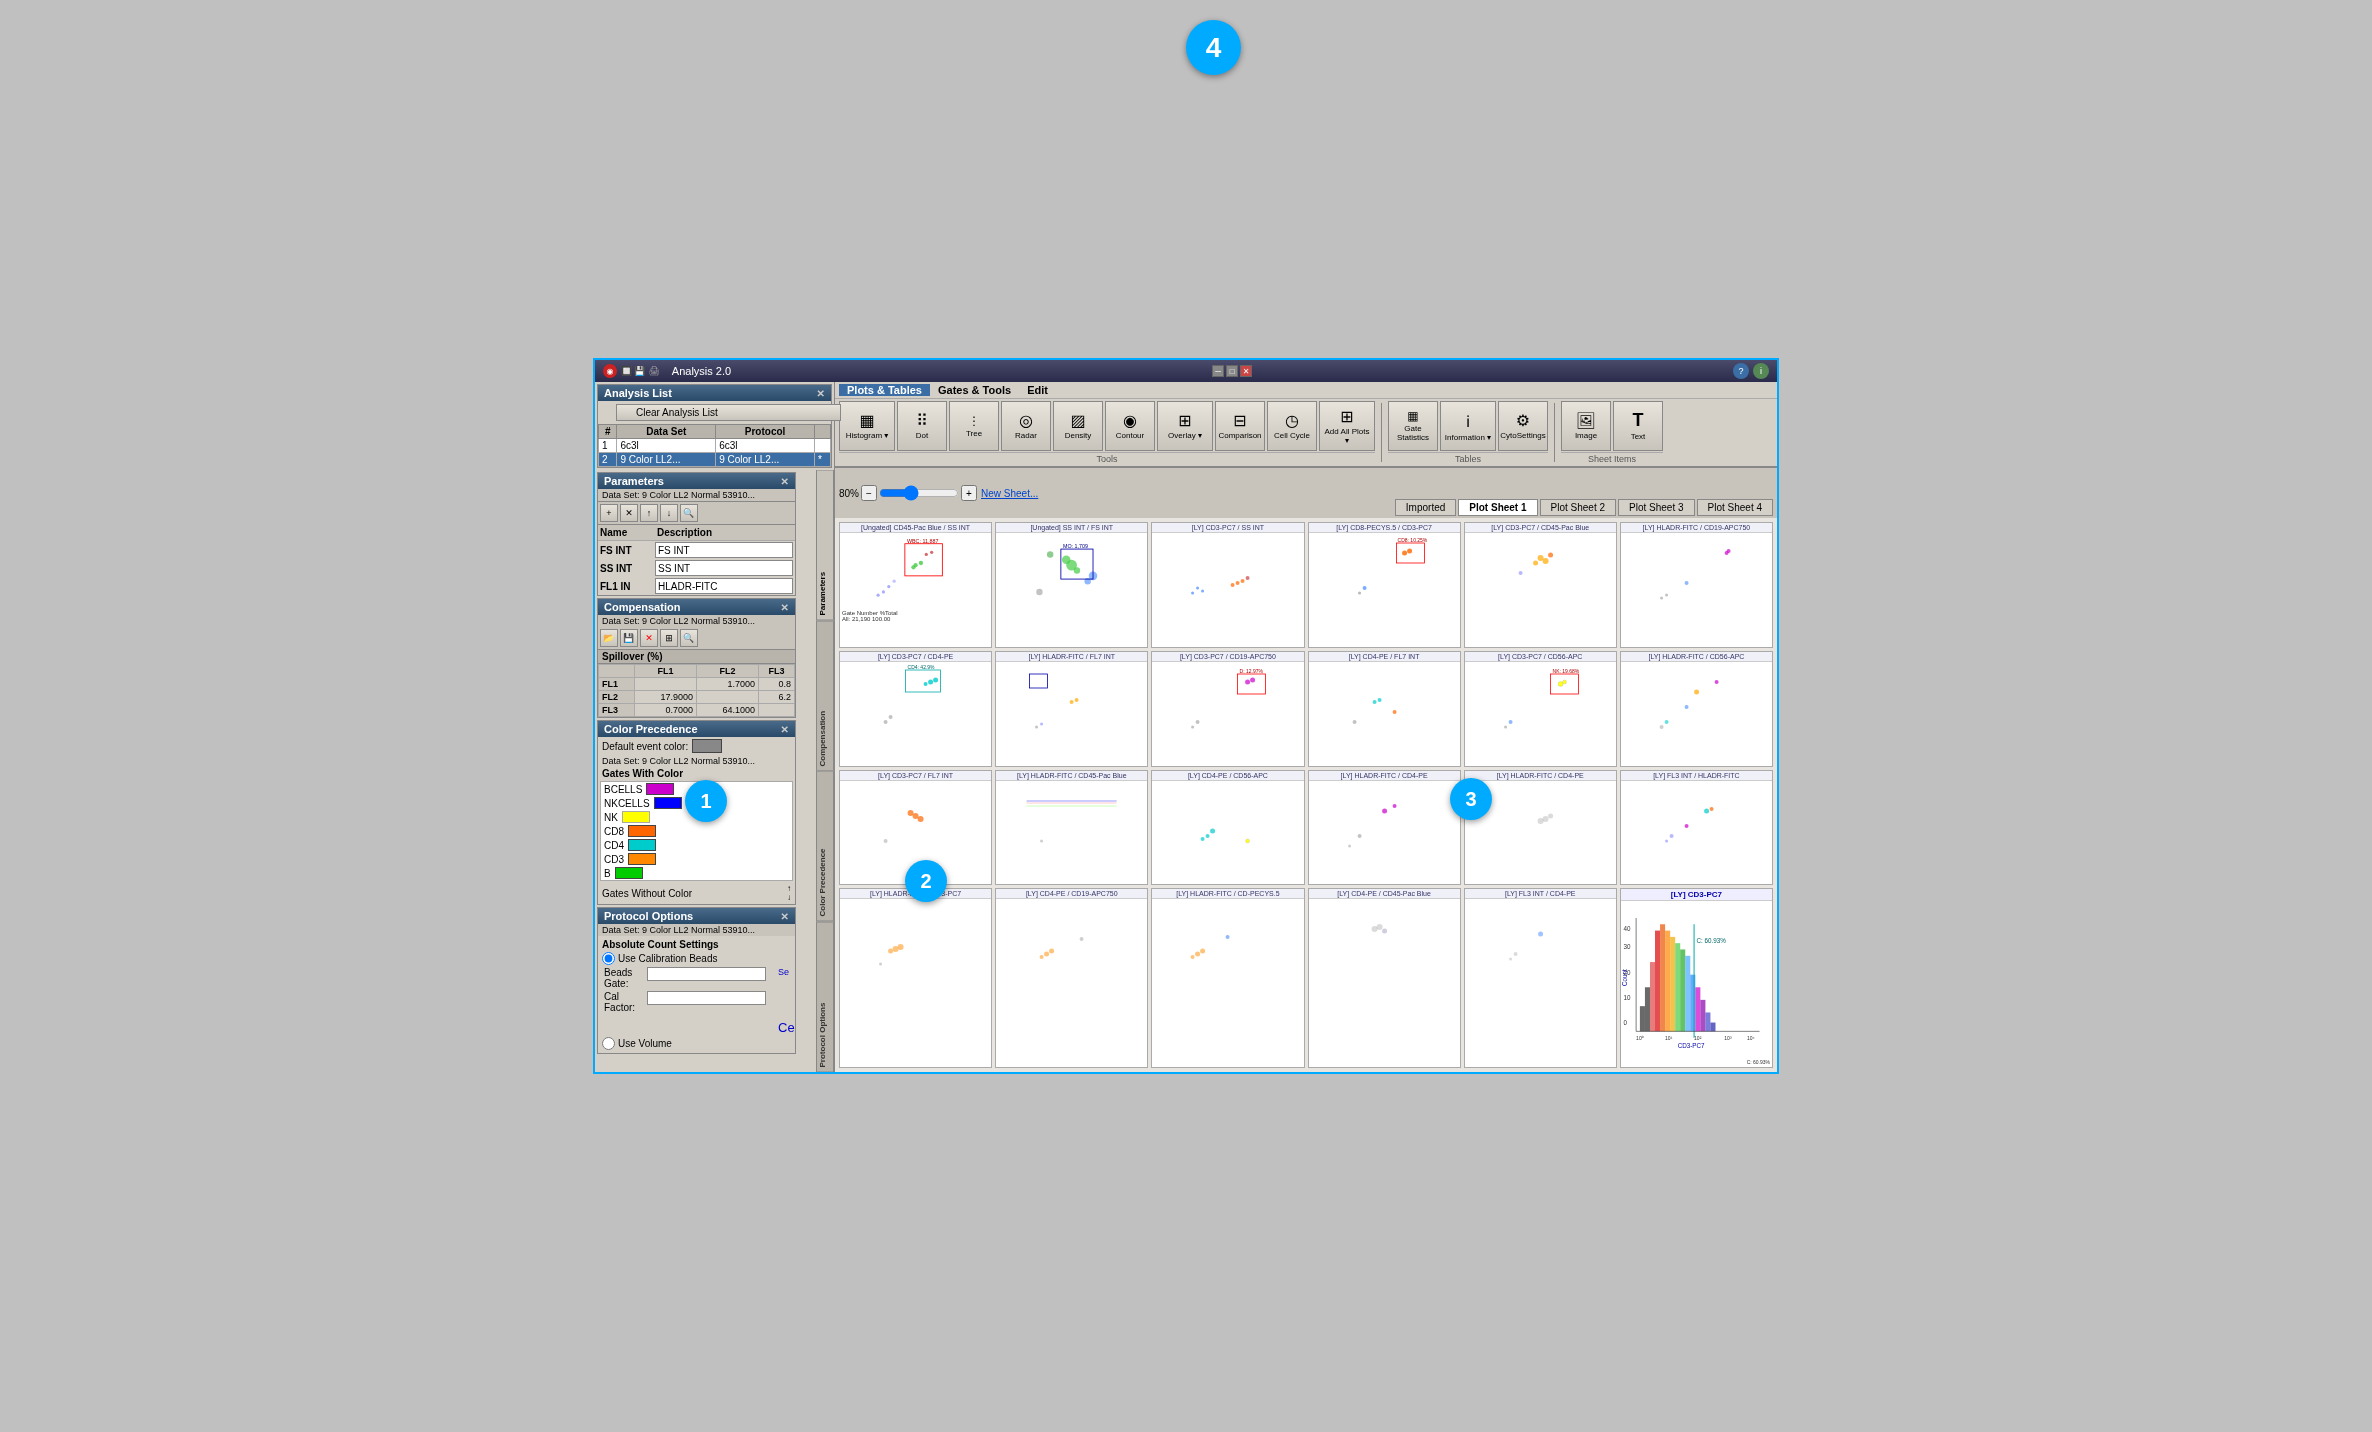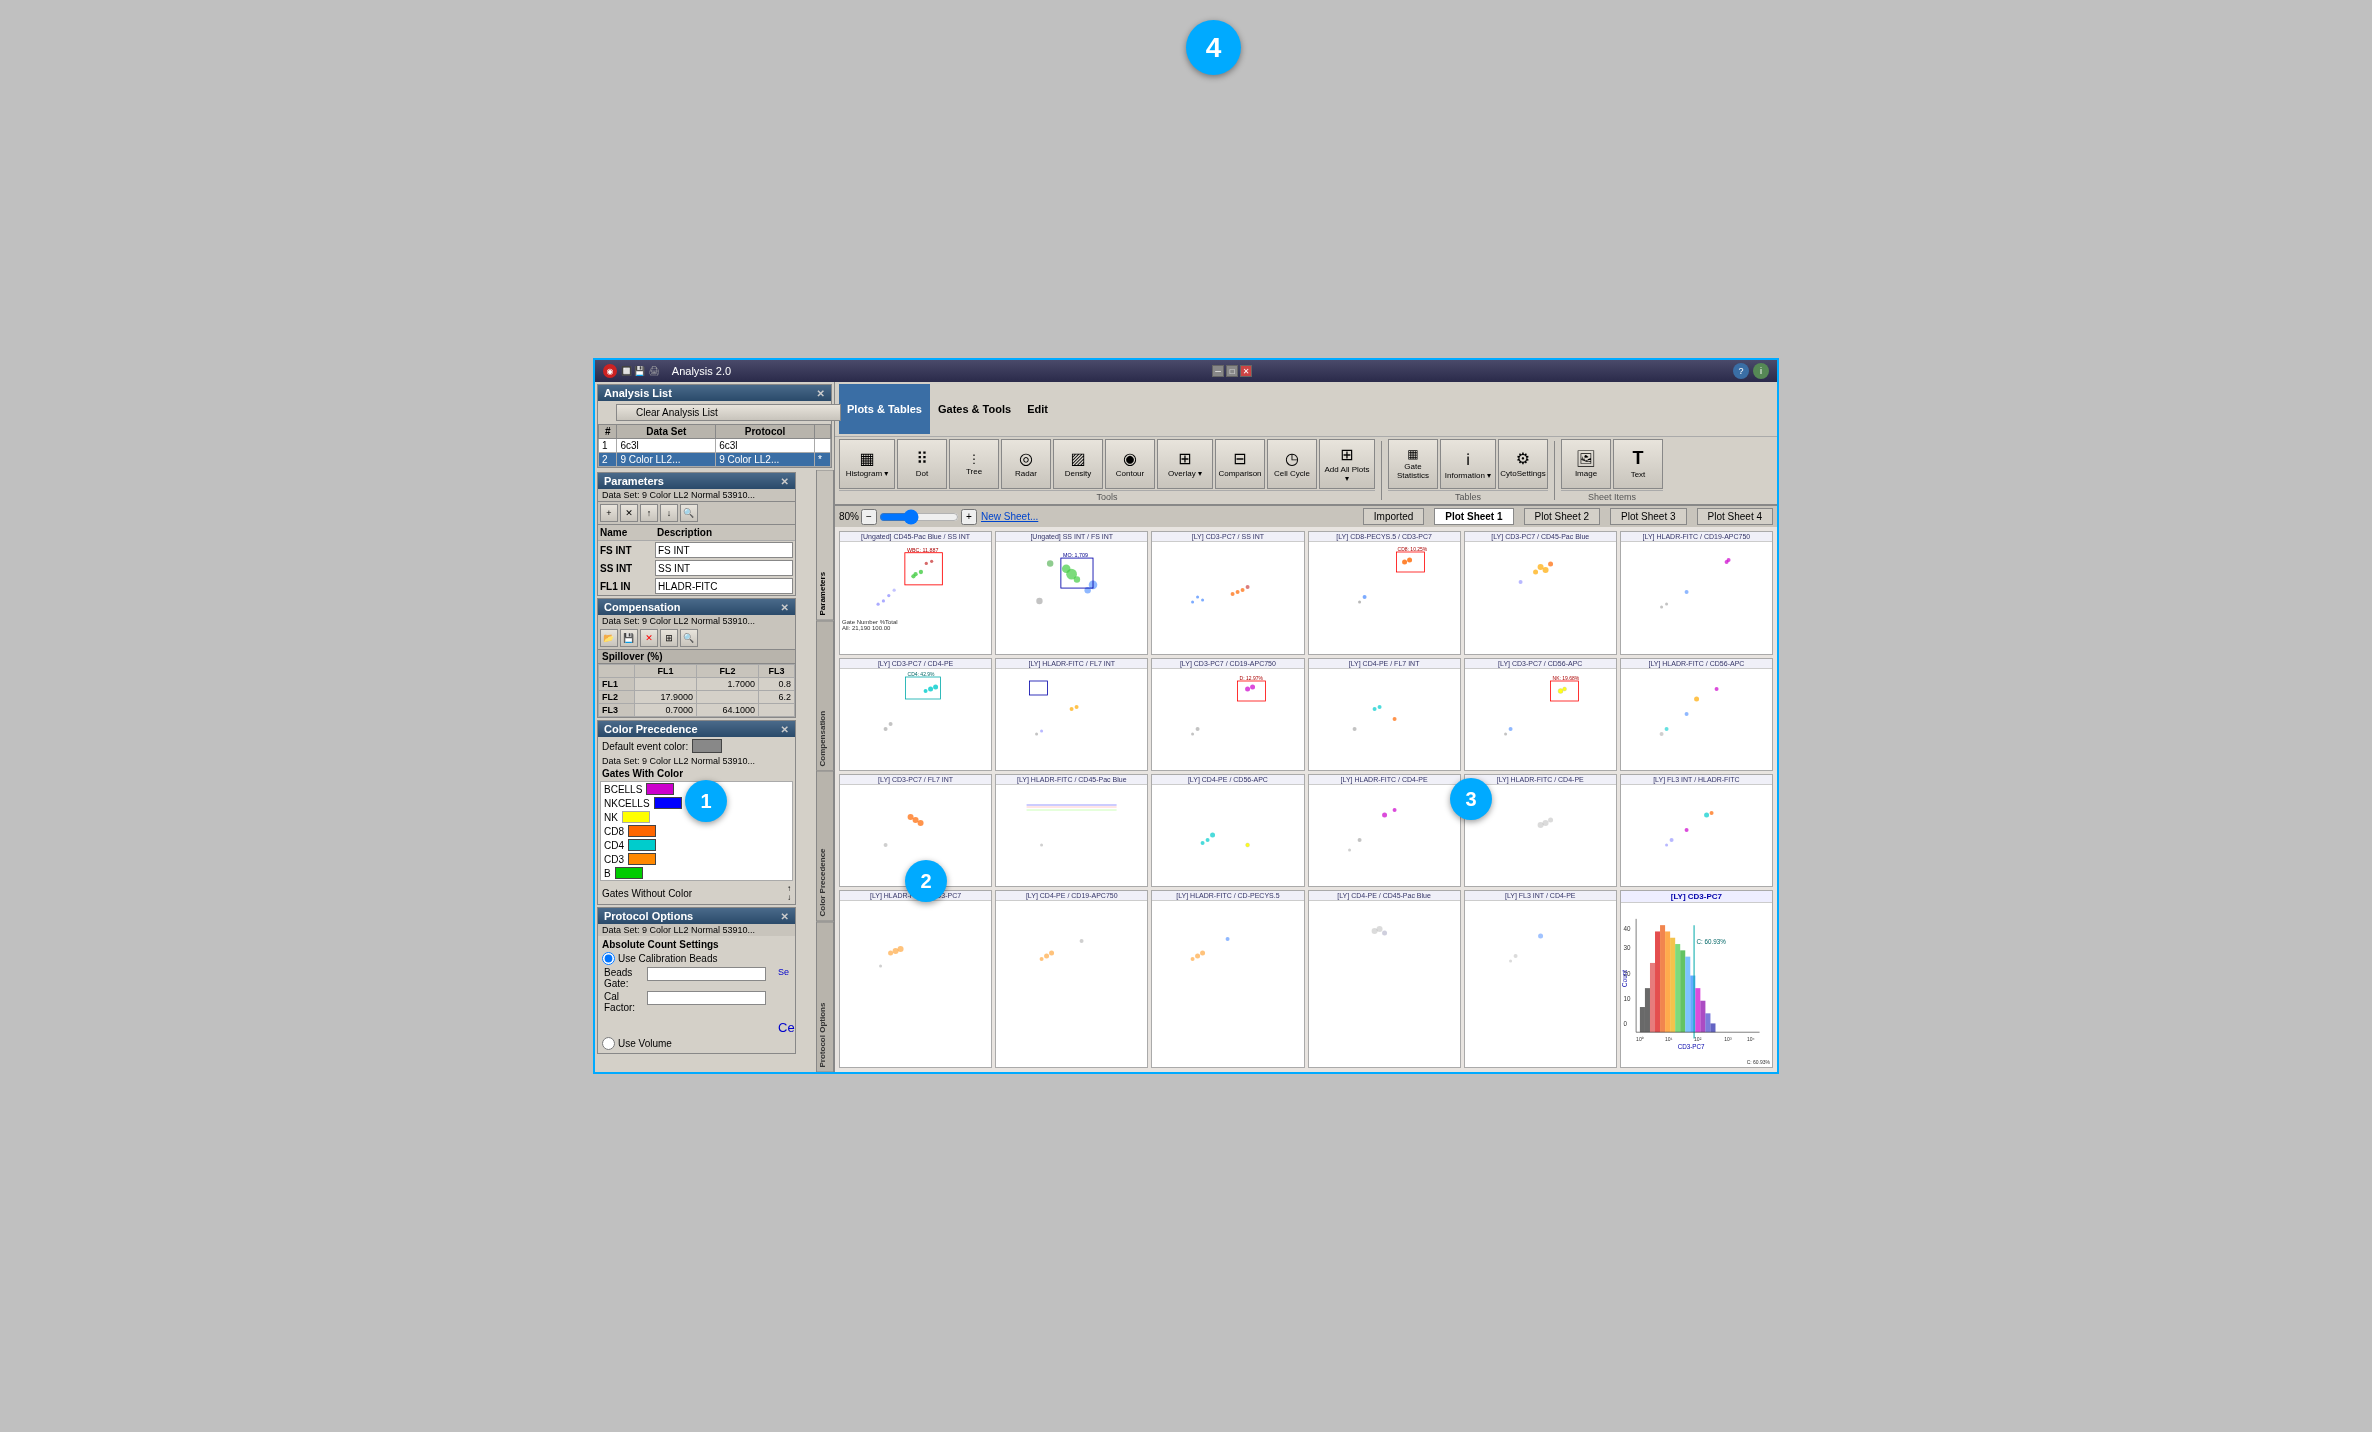--- a/index.html
+++ b/index.html
@@ -349,21 +349,21 @@
       border-bottom: 1px solid #888;
     }
     .menu-bar {
       display: flex;
       gap: 0;
       padding: 2px 4px;
       background: #d4d0c8;
       border-bottom: 1px solid #aaa;
     }
     .menu-item {
-      padding: 19px 8px;
+      padding: 0 8px;
       cursor: pointer;
       font-size: 11px;
       font-weight: bold;
     }
     .menu-item:hover, .menu-item.active {
       background: #3a6ea5;
       color: white;
     }
     .tool-ribbon {
       display: flex;
@@ -441,22 +441,23 @@
       width: 80px;
     }
     .new-sheet-link {
       color: #0044cc;
       cursor: pointer;
       font-size: 10px;
       text-decoration: underline;
     }
     .sheet-tabs {
       display: flex;
-      gap: 10px;
+      gap: 2px;
       margin-left: auto;
+      margin-top: 29px;
     }
     .plots-grid {
       flex: 1;
       overflow: auto;
       padding: 4px;
       display: grid;
       grid-template-columns: repeat(6, 1fr);
       grid-template-rows: repeat(4, auto);
       gap: 3px;
     }

